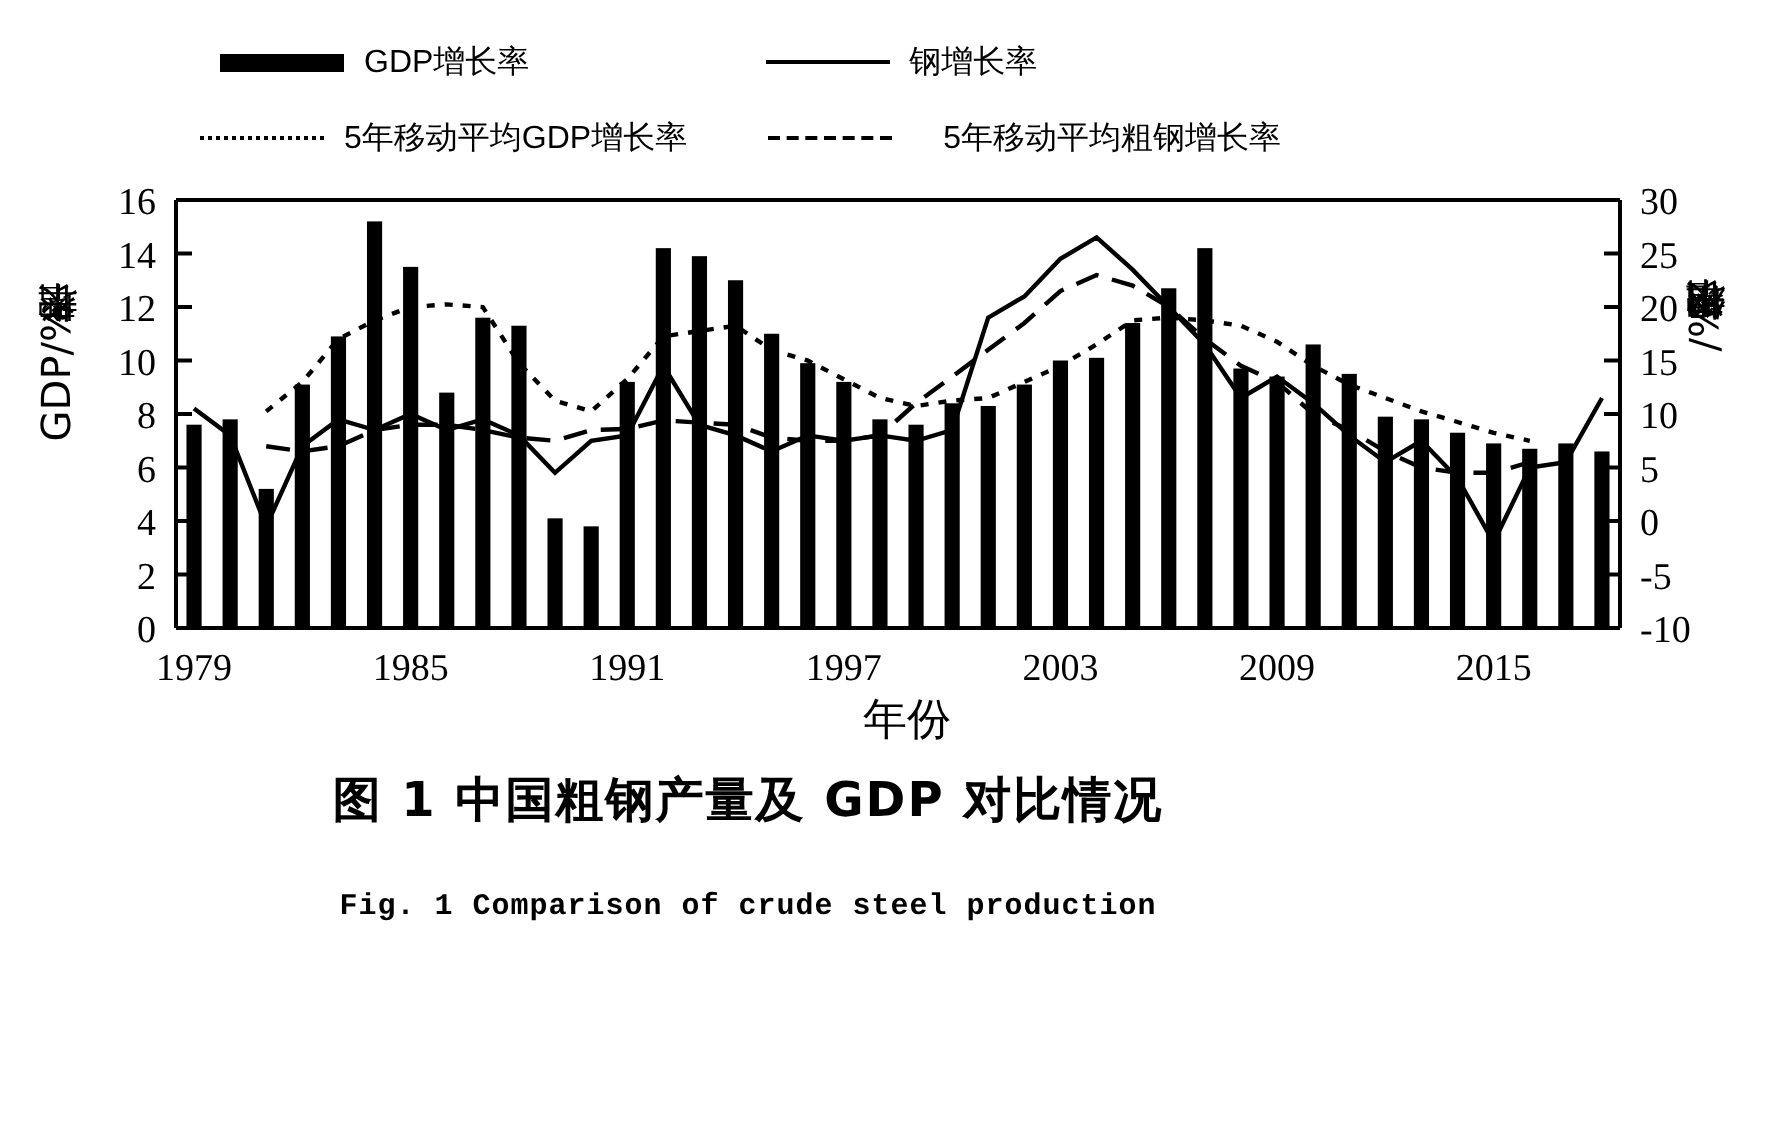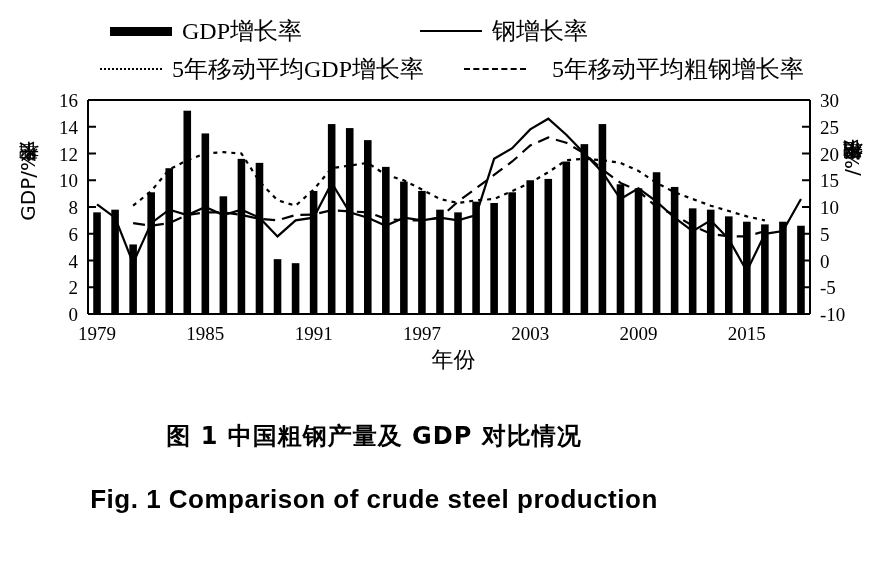--- a/index.html
+++ b/index.html
@@ -33,22 +33,22 @@
     align-items: center;
     justify-content: flex-start;
     height: 38px;
   }
   .legend-item {
     display: flex;
     align-items: center;
     height: 38px;
   }
   .legend-label {
-    font-size: 24px;
-    font-family: Liberation Serif, serif;
+    font-size: 16px;
+    font-family: Liberation Sans, sans-serif;
     white-space: nowrap;
     margin-left: 10px;
   }
   .swatch {
     width: 62px;
     height: 14px;
     position: relative;
   }
   .sw-bar {
     position: absolute;
@@ -123,35 +123,35 @@
     width: 883px;
     text-align: center;
     font-size: 22px;
     font-family: "DejaVu Sans", sans-serif;
   }
 
   
   #caption {
     position: absolute;
     left: 0;
-    top: 420px;
+    top: 384px;
     width: 748px;
     text-align: center;
   }
   #cap-cn {
     font-size: 24px;
     font-weight: bold;
     font-family: "DejaVu Sans", sans-serif;
     letter-spacing: 1px;
     margin-bottom: 26px;
   }
   .cap-en {
-    font-size: 26px;
+    font-size: 15px;
     font-weight: bold;
-    font-family: Liberation Sans, sans-serif;
+    font-family: Liberation Mono, monospace;
     letter-spacing: 0.5px;
     line-height: 1.65;
   }
   text { font-family: "Liberation Serif", serif; }
 </style>
 </head>
 <body>
 
 <div id="page">
 

